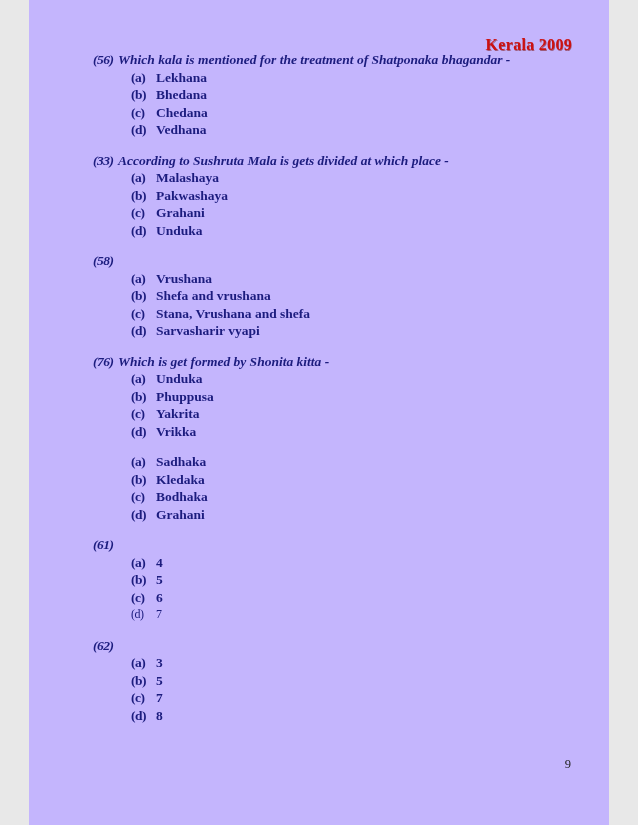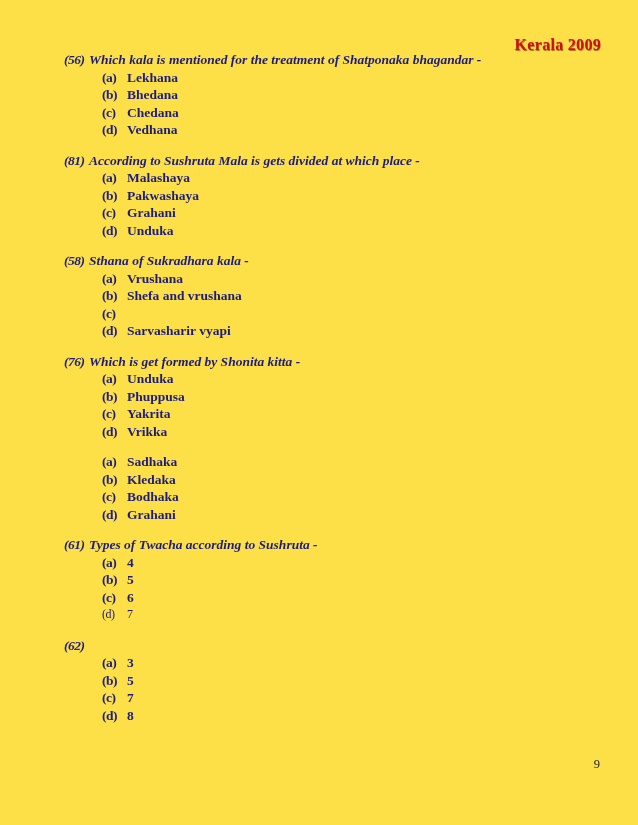--- a/index.html
+++ b/index.html
@@ -4,24 +4,24 @@
 <style>
   :root {
     --ink: #1c1c7e;
     --accent: #cc1111;
     --pagefg: #222222;
   }
   * { margin: 0; padding: 0; box-sizing: border-box; }
   html, body { background: #e8e8e8; }
   .page {
     position: relative;
-    width: 638px;
+    width: 580px;
     height: 825px;
     margin: 0 auto;
-    background: #fde047;
+    background: #c4b5fd;
     overflow: hidden;
     font-family: "Liberation Serif", "DejaVu Serif", serif;
   }
   .exam-tag {
     position: absolute;
     top: 36px;
     right: 37px;
     color: var(--accent);
     font-size: 16px;
     font-weight: bold;
@@ -96,21 +96,21 @@
         <span class="opt-text">Chedana</span>
       </div>
       <div class="opt-row">
         <span class="opt-label">(d)</span>
         <span class="opt-text">Vedhana</span>
       </div>
     </div>
 
     <div class="question">
       <div class="q-row">
-        <span class="q-num">(81)</span>
+        <span class="q-num">(33)</span>
         <span class="q-stem">According to Sushruta Mala is gets divided at which place -</span>
       </div>
       <div class="opt-row">
         <span class="opt-label">(a)</span>
         <span class="opt-text">Malashaya</span>
       </div>
       <div class="opt-row">
         <span class="opt-label">(b)</span>
         <span class="opt-text">Pakwashaya</span>
       </div>
@@ -120,32 +120,32 @@
       </div>
       <div class="opt-row">
         <span class="opt-label">(d)</span>
         <span class="opt-text">Unduka</span>
       </div>
     </div>
 
     <div class="question">
       <div class="q-row">
         <span class="q-num">(58)</span>
-        <span class="q-stem">Sthana of Sukradhara kala -</span>
       </div>
       <div class="opt-row">
         <span class="opt-label">(a)</span>
         <span class="opt-text">Vrushana</span>
       </div>
       <div class="opt-row">
         <span class="opt-label">(b)</span>
         <span class="opt-text">Shefa and vrushana</span>
       </div>
       <div class="opt-row">
         <span class="opt-label">(c)</span>
+        <span class="opt-text">Stana, Vrushana and shefa</span>
       </div>
       <div class="opt-row">
         <span class="opt-label">(d)</span>
         <span class="opt-text">Sarvasharir vyapi</span>
       </div>
     </div>
 
     <div class="question">
       <div class="q-row">
         <span class="q-num">(76)</span>
@@ -184,21 +184,20 @@
       </div>
       <div class="opt-row">
         <span class="opt-label">(d)</span>
         <span class="opt-text">Grahani</span>
       </div>
     </div>
 
     <div class="question">
       <div class="q-row">
         <span class="q-num">(61)</span>
-        <span class="q-stem">Types of Twacha according to Sushruta -</span>
       </div>
       <div class="opt-row">
         <span class="opt-label">(a)</span>
         <span class="opt-text">4</span>
       </div>
       <div class="opt-row">
         <span class="opt-label">(b)</span>
         <span class="opt-text">5</span>
       </div>
       <div class="opt-row">

